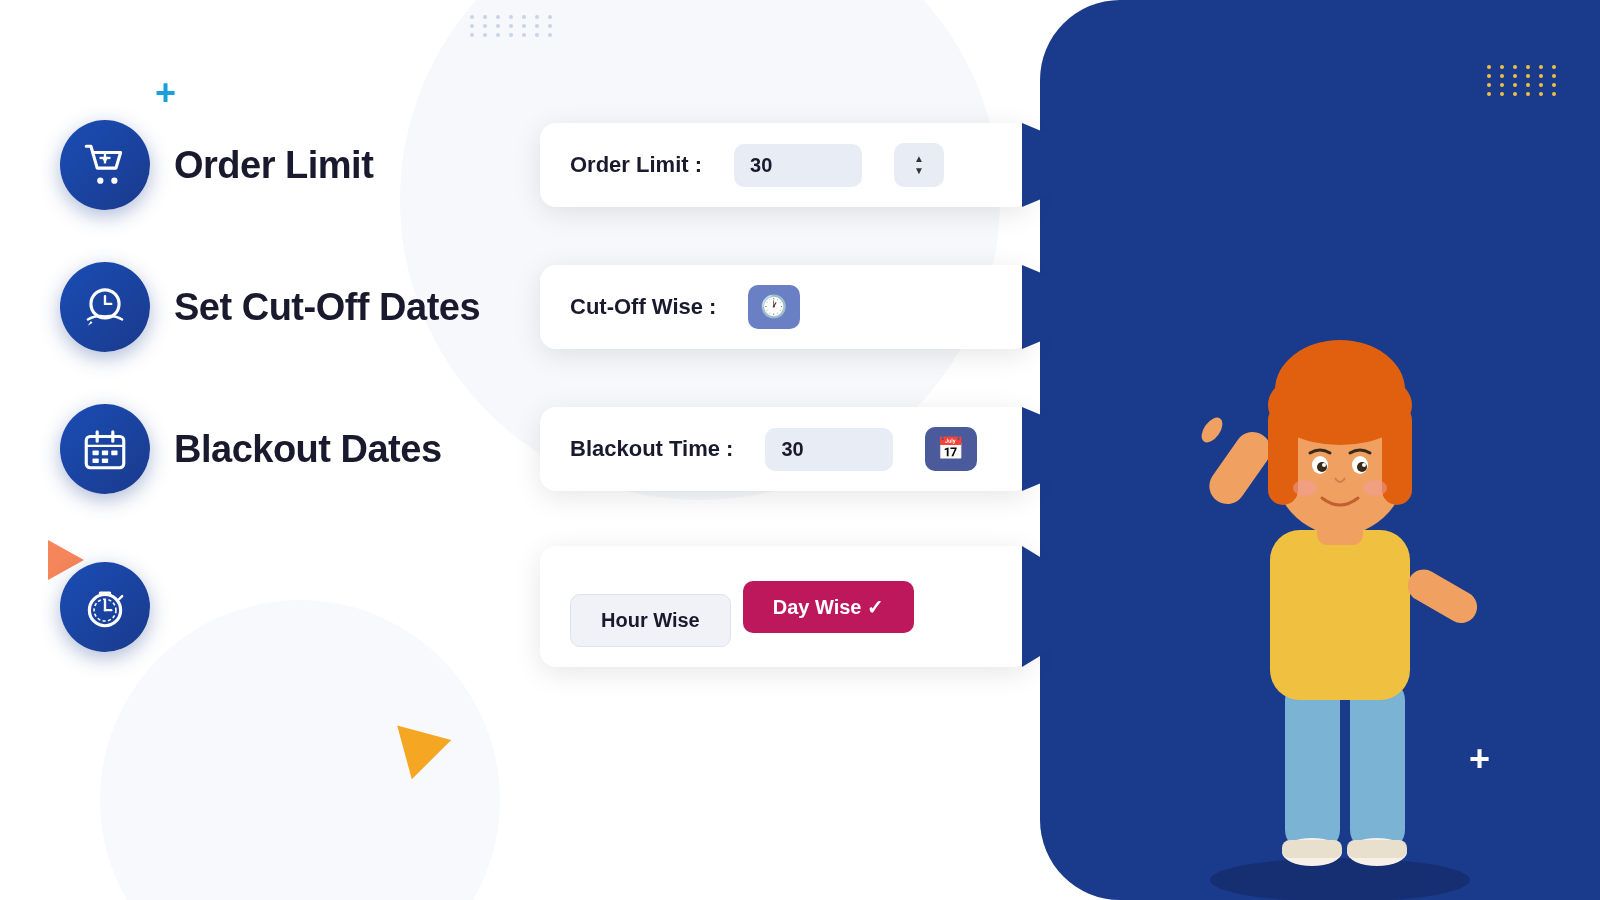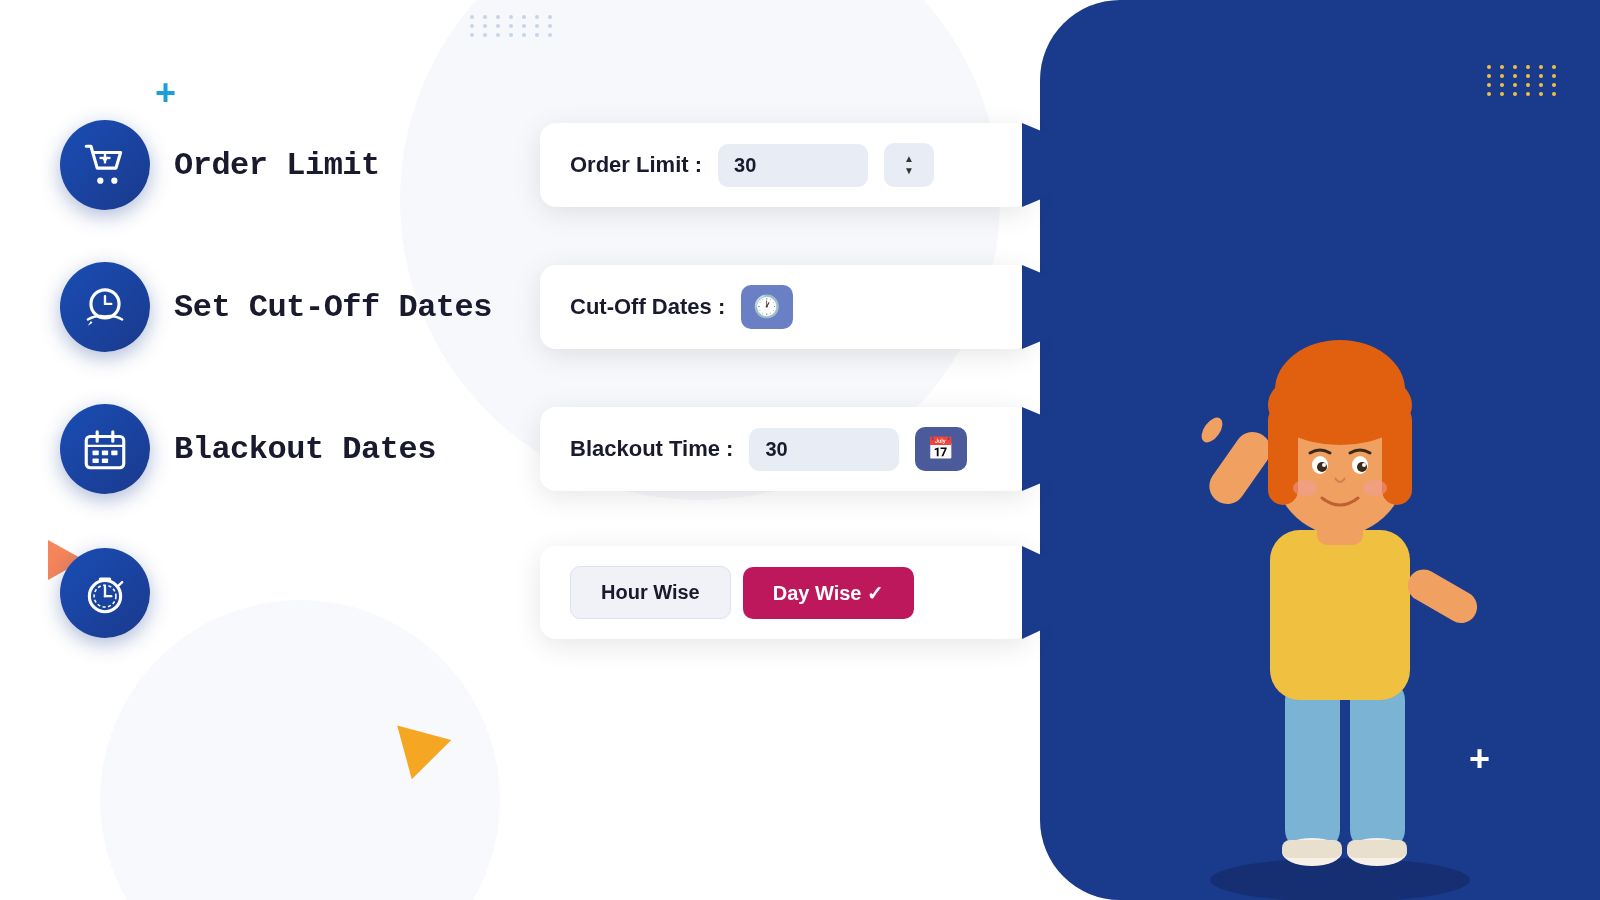--- a/index.html
+++ b/index.html
@@ -170,56 +170,55 @@
       box-shadow: 0 6px 20px rgba(26, 61, 140, 0.35);
     }
 
     .icon-circle svg {
       width: 50px;
       height: 50px;
       fill: white;
     }
 
     .feature-label {
-      font-size: 32px;
+      font-size: 38px;
       font-weight: 800;
       color: #1a1a2e;
       letter-spacing: -0.5px;
-      font-family: Liberation Mono, monospace;
     }
 
     
     .feature-card {
       background: #fff;
       border-radius: 16px;
       box-shadow: 0 6px 28px rgba(0,0,0,0.1);
       padding: 20px 30px;
       display: flex;
       align-items: center;
-      gap: 16px;
+      gap: 32px;
       min-width: 490px;
       position: relative;
     }
 
     .card-label {
       font-size: 22px;
       font-weight: 700;
       color: #1a1a2e;
       white-space: nowrap;
     }
 
     .card-input {
       background: #e8ecf5;
       border: none;
       border-radius: 10px;
       padding: 10px 16px;
       font-size: 20px;
       font-weight: 600;
       color: #1a1a2e;
-      width: 150px;
+      width: 128px;
       outline: none;
     }
 
     .card-input-wide {
       width: 190px;
     }
 
     .spinner-btn {
       background: #e8ecf5;
       border: none;
@@ -263,20 +262,21 @@
 
     .btn-hourwise {
       background: #f0f2f8;
       border: 1px solid #dde2ef;
       border-radius: 10px;
       padding: 14px 30px;
       font-size: 20px;
       font-weight: 600;
       color: #1a1a2e;
       cursor: pointer;
+      margin-top: 28px;
     }
 
     .btn-daywise {
       background: #be185d;
       border: none;
       border-radius: 10px;
       padding: 14px 30px;
       font-size: 20px;
       font-weight: 700;
       color: #fff;
@@ -432,21 +432,21 @@
           <line x1="32" y1="28" x2="40" y2="28" stroke="white" stroke-width="3" stroke-linecap="round"></line>
           <path d="M10 48 Q20 42 32 44 Q44 42 54 48" fill="none" stroke="white" stroke-width="3" stroke-linecap="round"></path>
           <path d="M16 52 L10 56 L14 50" fill="white"></path>
         </svg>
       </div>
       <span class="feature-label">Set Cut-Off Dates</span>
     </div>
 
     <div class="card-wrapper">
       <div class="feature-card">
-        <span class="card-label">Cut-Off Dates :</span>
+        <span class="card-label">Cut-Off Wise :</span>
         <button class="icon-btn">
           <span>🕐</span>
         </button>
       </div>
       <div class="card-tab"></div>
     </div>
   </div>
 
   <div class="feature-row">
     <div class="feature-left">

